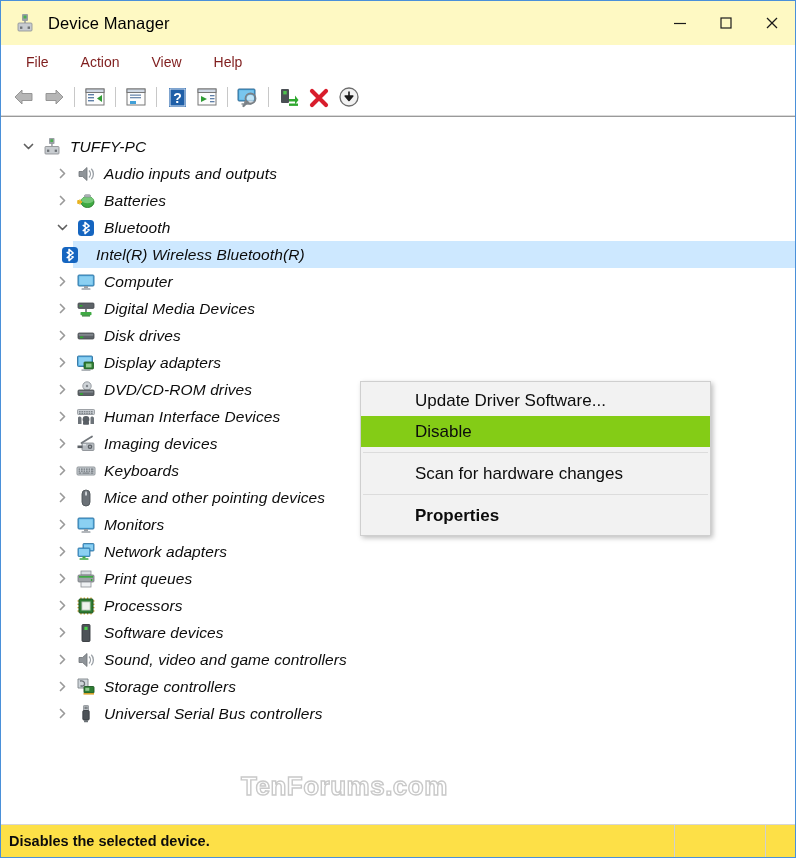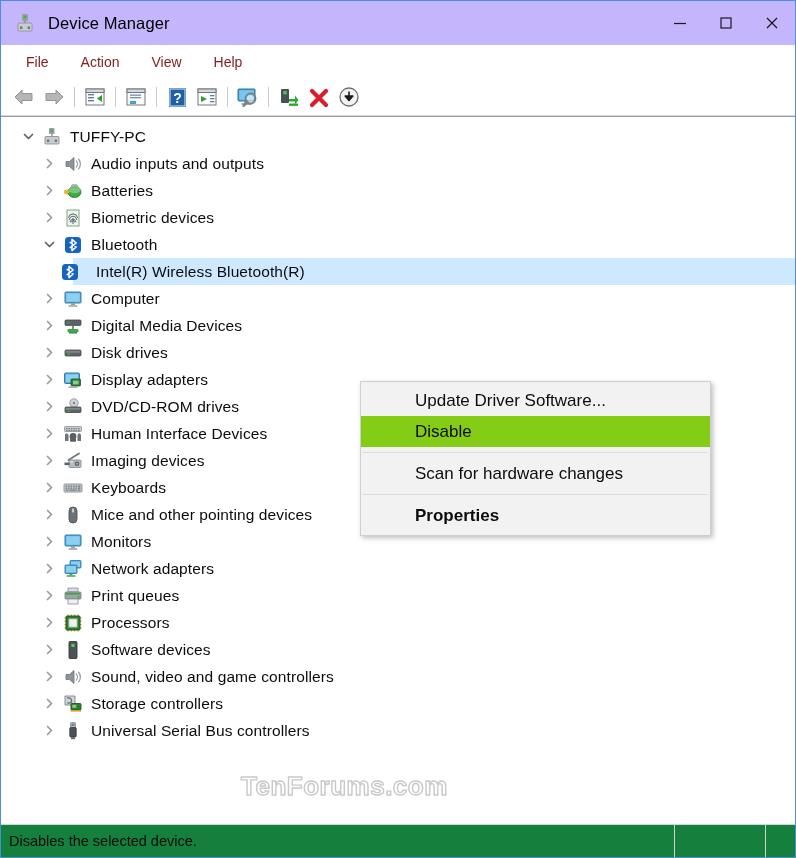--- a/index.html
+++ b/index.html
@@ -22,21 +22,21 @@
     border: 1px solid #4a90d9;
     background: #ffffff;
     display: flex;
     flex-direction: column;
   }
 
   
   #titlebar {
     height: 44px;
     flex: 0 0 44px;
-    background: #c4b5fd;
+    background: #fef9c3;
     display: flex;
     align-items: center;
     position: relative;
   }
   #app-icon {
     width: 22px; height: 22px;
     margin-left: 13px;
     position: relative;
   }
   #title-text {
@@ -109,22 +109,23 @@
   
   #treepanel {
     flex: 1 1 auto;
     position: relative;
     background: #ffffff;
     border-top: 1px solid #9a9a9a;
     overflow: hidden;
   }
   #tree {
     position: absolute;
-    left: 0; top: 6px;
+    left: 0; top: 16px;
     right: 0;
+    font-style: italic;
   }
   .row {
     height: 27px;
     display: flex;
     align-items: center;
     position: relative;
     cursor: default;
     white-space: nowrap;
   }
   .row .twisty {
@@ -142,21 +143,21 @@
     align-items: center;
     justify-content: center;
     margin-right: 7px;
   }
   .row .label {
     font-size: 15.5px;
     color: #0c0c0c;
     letter-spacing: 0.1px;
   }
   .row.lvl0 { padding-left: 14px; }
-  .row.lvl1 { padding-left: 35px; }
+  .row.lvl1 { padding-left: 48px; }
   .row.lvl2 { padding-left: 58px; gap: 8px; }
 
   .row.selected .selbox {
     position: absolute;
     left: 72px;
     right: 0;
     top: 0; bottom: 0;
     background: #cde8ff;
     z-index: 0;
   }
@@ -175,24 +176,25 @@
     -webkit-text-stroke: 1.4px #c9c9c9;
     font-family: "Liberation Sans", sans-serif;
     user-select: none;
     pointer-events: none;
   }
 
   
   #statusbar {
     flex: 0 0 32px;
     height: 32px;
-    background: #15803d;
+    background: #fde047;
     border-top: 1px solid #d6d6d6;
     display: flex;
     align-items: stretch;
+    font-weight: bold;
   }
   #status-main {
     flex: 0 0 665px;
     display: flex;
     align-items: center;
     padding-left: 8px;
     font-size: 14.5px;
     color: #0c0c0c;
     border-right: 1px solid #d0d0d0;
   }
@@ -425,38 +427,20 @@
             <ellipse cx="11.5" cy="9" rx="6.3" ry="3.2" fill="#76c878"></ellipse>
             <rect x="8.5" y="3.8" width="6" height="2.2" rx="1" fill="#b8bdc2" stroke="#80858a" stroke-width="0.7"></rect>
             <path d="M6 11 L1.5 11" stroke="#e8b221" stroke-width="2"></path>
             <path d="M2.2 9 L2.2 13" stroke="#e8b221" stroke-width="1.6"></path>
             <path d="M4 8.5 L4 13.5" stroke="#e8b221" stroke-width="1.6"></path>
           </svg>
         </span>
         <span class="label">Batteries</span>
       </div>
 
-      <div class="row lvl1">
-        <span class="twisty">
-          <svg width="13" height="13" viewBox="0 0 13 13">
-              <path d="M4.5 2.5 L8.5 6.5 L4.5 10.5" fill="none" stroke="#9a9a9a" stroke-width="1.7" stroke-linecap="round" stroke-linejoin="round"></path>
-            </svg>
-        </span>
-        <span class="icon">
-          <svg width="20" height="20" viewBox="0 0 20 20">
-            <rect x="4" y="2" width="12" height="16" fill="#eef4ee" stroke="#7fa87f" stroke-width="1"></rect>
-            <path d="M7 14 A3.2 4.5 0 0 1 13 14" fill="none" stroke="#5c6166" stroke-width="1"></path>
-            <path d="M8.2 14.4 A2 3 0 0 1 11.8 14.4" fill="none" stroke="#5c6166" stroke-width="1"></path>
-            <path d="M6 12 A4.2 5.5 0 0 1 14 12" fill="none" stroke="#5c6166" stroke-width="1"></path>
-            <path d="M5.3 9.8 A5 6 0 0 1 14.7 9.8" fill="none" stroke="#5c6166" stroke-width="1"></path>
-            <line x1="10" y1="10" x2="10" y2="16" stroke="#5c6166" stroke-width="1"></line>
-          </svg>
-        </span>
-        <span class="label">Biometric devices</span>
-      </div>
 
       <div class="row lvl1">
         <span class="twisty">
           <svg width="13" height="13" viewBox="0 0 13 13">
               <path d="M2.5 4.5 L6.5 8.5 L10.5 4.5" fill="none" stroke="#606060" stroke-width="1.7" stroke-linecap="round" stroke-linejoin="round"></path>
             </svg>
         </span>
         <span class="icon">
           <svg width="20" height="20" viewBox="0 0 20 20">
             <rect x="2" y="2" width="16" height="16" rx="3.5" fill="#1565c0"></rect>

